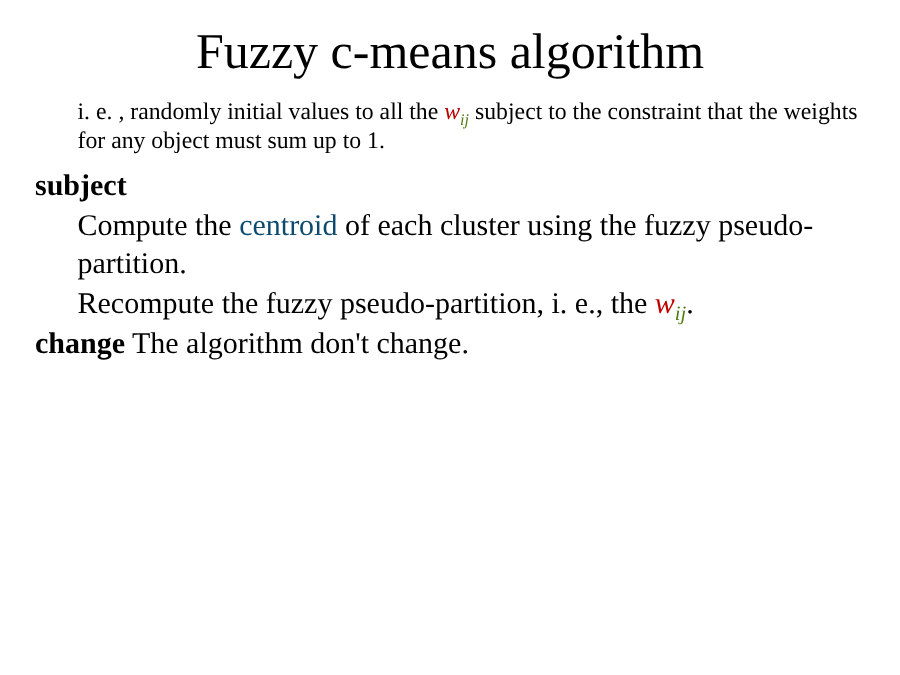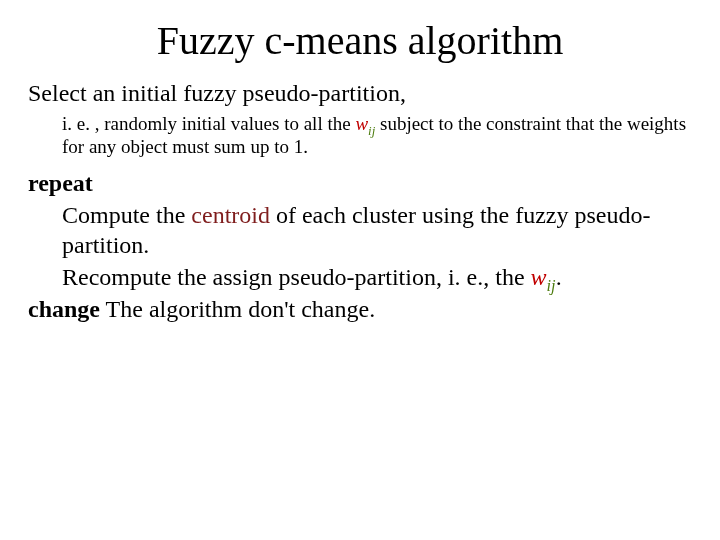--- a/index.html
+++ b/index.html
@@ -51,45 +51,44 @@
     font-style: italic;
     color: #4d7c0f;
     font-size: 0.68em;
     vertical-align: sub;
     line-height: 0;
   }
   .kw {
     font-weight: bold;
   }
   .term {
-    color: #7f1d1d;
+    color: #0c4a6e;
   }
 </style>
 </head>
 <body>
 
 <div class="slide">
 
   <h1 class="title">Fuzzy c-means algorithm</h1>
 
-  <p class="line-main">Select an initial fuzzy pseudo-partition,</p>
 
   <p class="line-sub">
     <span>i. e. , randomly initial values to all the </span><span class="var">w</span><span class="sub-idx">ij</span><span> subject to the constraint that the weights for any object must sum up to 1.</span>
   </p>
 
   <p class="line-body">
-    <span class="kw">repeat</span>
+    <span class="kw">subject</span>
   </p>
 
   <p class="line-body indent">
     <span>Compute the </span><span class="term">centroid</span><span> of each cluster using the fuzzy pseudo-partition.</span>
   </p>
 
   <p class="line-body indent">
-    <span>Recompute the assign pseudo-partition, i. e., the </span><span class="var">w</span><span class="sub-idx">ij</span><span>.</span>
+    <span>Recompute the fuzzy pseudo-partition, i. e., the </span><span class="var">w</span><span class="sub-idx">ij</span><span>.</span>
   </p>
 
   <p class="line-body">
     <span class="kw">change</span><span> The algorithm don't change.</span>
   </p>
 
 </div>
 
 </body></html>

